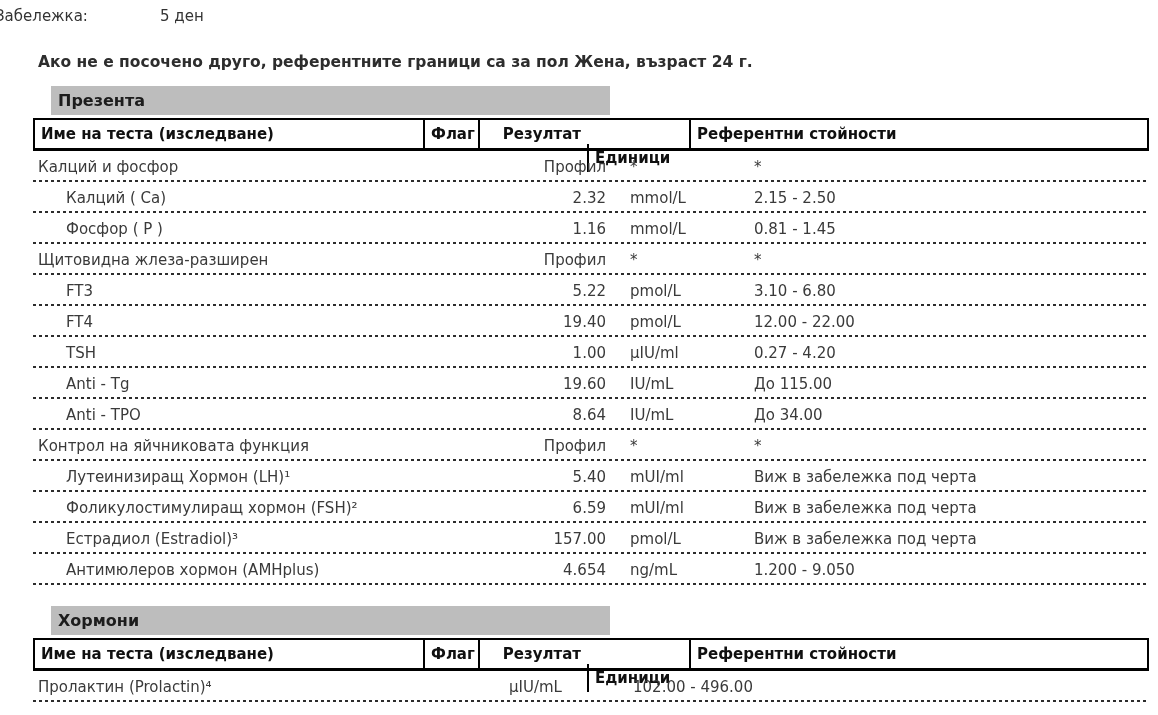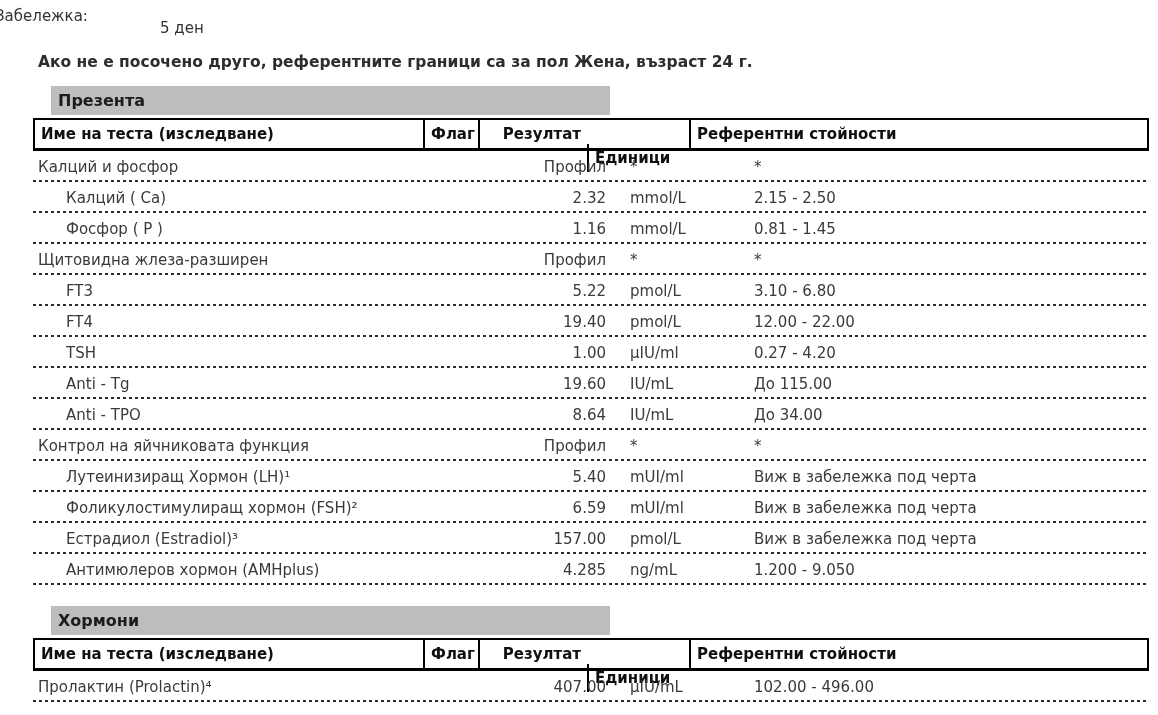--- a/index.html
+++ b/index.html
@@ -4,21 +4,21 @@
 <style>
   * { margin:0; padding:0; box-sizing:border-box; }
   html,body { width:1158px; height:715px; overflow:hidden; background:#ffffff; }
   body {
     font-family:"DejaVu Sans","Liberation Sans",sans-serif;
     color:#3a3a3a;
     position:relative;
   }
   .note-line { position:relative; padding-top:7px; font-size:15px; color:#333; height:26px; }
   .note-label { position:absolute; left:-5px; top:7px; }
-  .note-value { position:absolute; left:160px; top:19px; }
+  .note-value { position:absolute; left:160px; top:7px; }
   .disclaimer {
     margin:27px 12px 0 38px;
     font-weight:bold;
     font-size:15.5px;
     color:#2d2d2d;
   }
   #sections { margin-top:15px; }
   .section { margin-left:33px; width:1116px; }
   #sections .section + .section { margin-top:21px; }
   .section-bar {
@@ -185,21 +185,21 @@
     <div class="tc c-name indent">Естрадиол (Estradiol)³</div>
     <div class="tc c-flag"></div>
     <div class="tc c-result">157.00</div>
     <div class="tc c-units">pmol/L</div>
     <div class="tc c-ref">Виж в забележка под черта</div>
   </div>
 
   <div class="t-row">
     <div class="tc c-name indent">Антимюлеров хормон (AMHplus)</div>
     <div class="tc c-flag"></div>
-    <div class="tc c-result">4.285</div>
+    <div class="tc c-result">4.654</div>
     <div class="tc c-units">ng/mL</div>
     <div class="tc c-ref">1.200 - 9.050</div>
   </div>
 </div>
   </section>
 
   <section class="section">
     <div class="section-bar">
       <span class="section-title">Хормони</span>
     </div>
@@ -207,20 +207,19 @@
       <div class="hc c-name">Име на теста (изследване)</div>
       <div class="hc c-flag">Флаг</div>
       <div class="hc c-result">Резултат</div>
       <div class="hc c-units">Единици</div>
       <div class="hc c-ref">Референтни стойности</div>
     </div>
     <div class="rows">
   <div class="t-row">
     <div class="tc c-name">Пролактин (Prolactin)⁴</div>
     <div class="tc c-flag"></div>
-    <div class="tc c-result">407.00</div>
     <div class="tc c-units">µIU/mL</div>
     <div class="tc c-ref">102.00 - 496.00</div>
   </div>
 </div>
   </section>
 </div>
 </div>
 
 </body></html>

